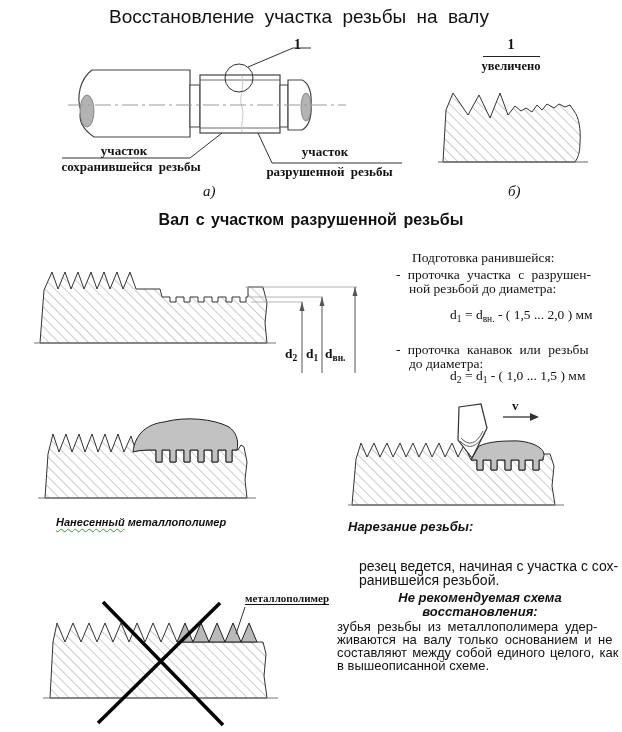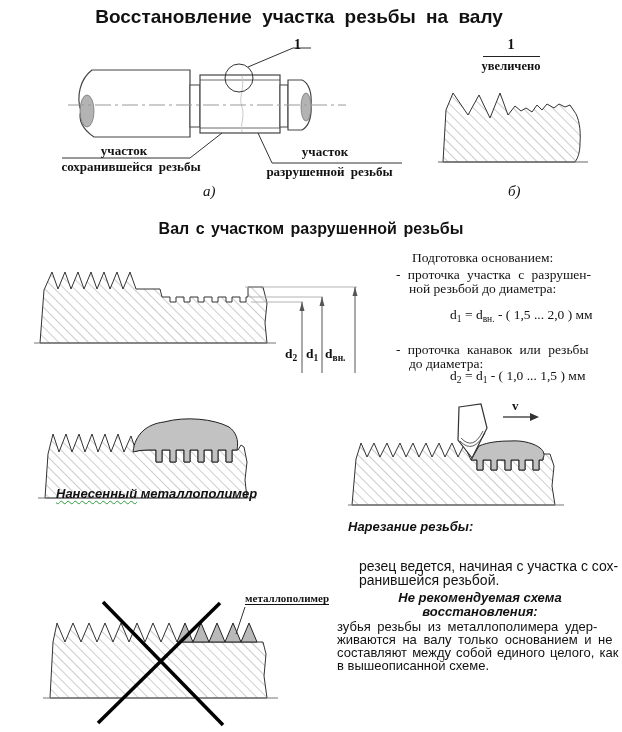--- a/index.html
+++ b/index.html
@@ -4,22 +4,22 @@
 <style>
   html,body{margin:0;padding:0;background:#fff;}
   .page{position:relative;width:622px;height:732px;background:#fff;overflow:hidden;
         font-family:"Liberation Sans",sans-serif;color:#111;}
   .abs{position:absolute;}
   .sans{font-family:"Liberation Sans",sans-serif;}
   .serif{font-family:"Liberation Serif",serif;}
   .b{font-weight:bold;}
   .i{font-style:italic;}
   .ctr{text-align:center;}
-  .title{top:6px;left:0;width:598px;font-size:19px;font-weight:bold;text-align:center;word-spacing:5px;}
-  .sectitle{top:211px;left:0;width:622px;font-size:16px;font-weight:bold;text-align:center;word-spacing:2px;margin-top:9px;}
+  .title{top:6px;left:0;width:598px;font-size:19px;font-weight:normal;text-align:center;word-spacing:5px;}
+  .sectitle{top:211px;left:0;width:622px;font-size:16px;font-weight:bold;text-align:center;word-spacing:2px;}
   .figlabel{font-size:13px;font-weight:bold;font-family:"Liberation Serif",serif;word-spacing:3px;}
   .caption{font-size:15px;font-style:italic;font-family:"Liberation Serif",serif;}
   .dim{font-size:13.5px;font-weight:bold;font-family:"Liberation Serif",serif;text-align:center;}
   .subsc{font-size:9.5px;position:relative;top:3px;line-height:1;}
   .prep{font-size:13.5px;font-family:"Liberation Serif",serif;white-space:nowrap;}
   .ws4{word-spacing:4px;}
   .ws3{word-spacing:3px;}
   .ws1{word-spacing:1.5px;}
   .cutline{font-size:14px;white-space:nowrap;margin-top:24px;}
   .nrbody{font-size:13px;white-space:nowrap;}
@@ -92,34 +92,34 @@
     <line x1="302" y1="52" x2="302" y2="128" stroke="#555" stroke-width="1"></line>
     <line x1="335" y1="42" x2="335" y2="128" stroke="#555" stroke-width="1"></line>
     <polygon points="282,57 279.5,66 284.5,66" fill="#555"></polygon>
     <polygon points="302,52 299.5,61 304.5,61" fill="#555"></polygon>
     <polygon points="335,42 332.5,51 337.5,51" fill="#555"></polygon>
   </svg>
   <div class="abs dim" style="left:285px;top:346px"><span>d</span><span class="subsc">2</span></div>
   <div class="abs dim" style="left:306px;top:346px"><span>d</span><span class="subsc">1</span></div>
   <div class="abs dim" style="left:325px;top:346px"><span>d</span><span class="subsc">вн.</span></div>
 
-  <div class="abs prep" style="left:412px;top:250px">Подготовка основанием:</div>
+  <div class="abs prep" style="left:412px;top:250px">Подготовка ранившейся:</div>
   <div class="abs prep ws4" style="left:396px;top:267px"><span>- проточка участка с </span><span class="wr">разрушен-</span></div>
   <div class="abs prep" style="left:409px;top:281px">ной резьбой до диаметра:</div>
   <div class="abs prep" style="left:450px;top:307px"><span>d</span><span class="subsc">1</span><span> = </span><span>d</span><span class="subsc wr">вн.</span><span> - ( 1,5 ... 2,0 ) мм</span></div>
   <div class="abs prep ws4" style="left:396px;top:342px">- проточка канавок или резьбы</div>
   <div class="abs prep" style="left:409px;top:356px">до диаметра:</div>
   <div class="abs prep" style="left:450px;top:368px"><span>d</span><span class="subsc">2</span><span> = </span><span>d</span><span class="subsc">1</span><span> - ( 1,0 ... 1,5 ) мм</span></div>
 
   <svg class="abs" style="left:30px;top:410px" width="290" height="100">
     <path d="M15,88 L18,44 L23,24 L29,42 L36,24 L42,42 L49,24 L55,42 L62,24 L68,42 L75,24 L81,42 L88,24 L94,42 L101,26 L106,41 L112,40 L118,40 L126,40 L126,52 L132,52 L132,40 L140,40 L140,52 L146,52 L146,40 L154,40 L154,52 L160,52 L160,40 L168,40 L168,52 L174,52 L174,40 L182,40 L182,52 L188,52 L188,40 L196,40 L196,52 L202,52 L202,40 L208,40 L211,35 L214,37 L217,52 L215,70 L217,88 Z" fill="url(#hatch)" stroke="#333" stroke-width="1"></path>
     <path d="M103,42 C105,24 117,14 134,12 C156,6 184,9 199,17 C206,22 209,30 207,40 L202,40 L202,52 L196,52 L196,40 L188,40 L188,52 L182,52 L182,40 L174,40 L174,52 L168,52 L168,40 L160,40 L160,52 L154,52 L154,40 L146,40 L146,52 L140,52 L140,40 L132,40 L132,52 L126,52 L126,40 L118,40 L110,40.5 Z" fill="#c2c2c2" stroke="#222" stroke-width="1"></path>
     <line x1="8" y1="88" x2="226" y2="88" stroke="#777" stroke-width="1.1"></line>
   </svg>
-  <div class="abs sans b i" style="left:56px;top:486px;font-size:13px"><span class="wg">Нанесенный</span> <span class="wr">металлополимер</span></div>
+  <div class="abs sans b i" style="left:56px;top:516px;font-size:11px"><span class="wg">Нанесенный</span> <span class="wr">металлополимер</span></div>
 
   <svg class="abs" style="left:340px;top:398px" width="282" height="112">
     <path d="M12,107 L16,61 L21,45 L27,59 L34,45 L40,59 L47,45 L53,59 L60,45 L66,59 L73,45 L79,59 L86,45 L92,59 L99,45 L105,59 L112,45 L118,59 L124,47 L131,62 L137,62 L137,72 L143,72 L143,62 L151,62 L151,72 L157,72 L157,62 L165,62 L165,72 L171,72 L171,62 L179,62 L179,72 L185,72 L185,62 L193,62 L193,72 L199,72 L199,62 L203,62 L203,56 L210,56 L214,68 L212,88 L215,107 Z" fill="url(#hatch)" stroke="#333" stroke-width="1"></path>
     <path d="M131,62 L139,48 C148,44 160,43 170,43 C184,42 195,46 200,50 C204,53 205,57 203,60 L203,62 L199,62 L199,72 L193,72 L193,62 L185,62 L185,72 L179,72 L179,62 L171,62 L171,72 L165,72 L165,62 L157,62 L157,72 L151,72 L151,62 L143,62 L143,72 L137,72 L137,62 Z" fill="#c2c2c2" stroke="#222" stroke-width="1"></path>
     <polygon points="119,9 141,6 147,30 132,60 118,42" fill="#fff" stroke="#333" stroke-width="1.2"></polygon>
     <path d="M121,40 Q133,53 143,33" fill="none" stroke="#333" stroke-width="0.8"></path>
     <path d="M120,43 Q133,57 145,35" fill="none" stroke="#333" stroke-width="0.8"></path>
     <line x1="163" y1="19" x2="195" y2="19" stroke="#333" stroke-width="1.3"></line>
     <polygon points="199,19 190,15 190,23" fill="#333"></polygon>
     <line x1="8" y1="107" x2="224" y2="107" stroke="#777" stroke-width="1.1"></line>

